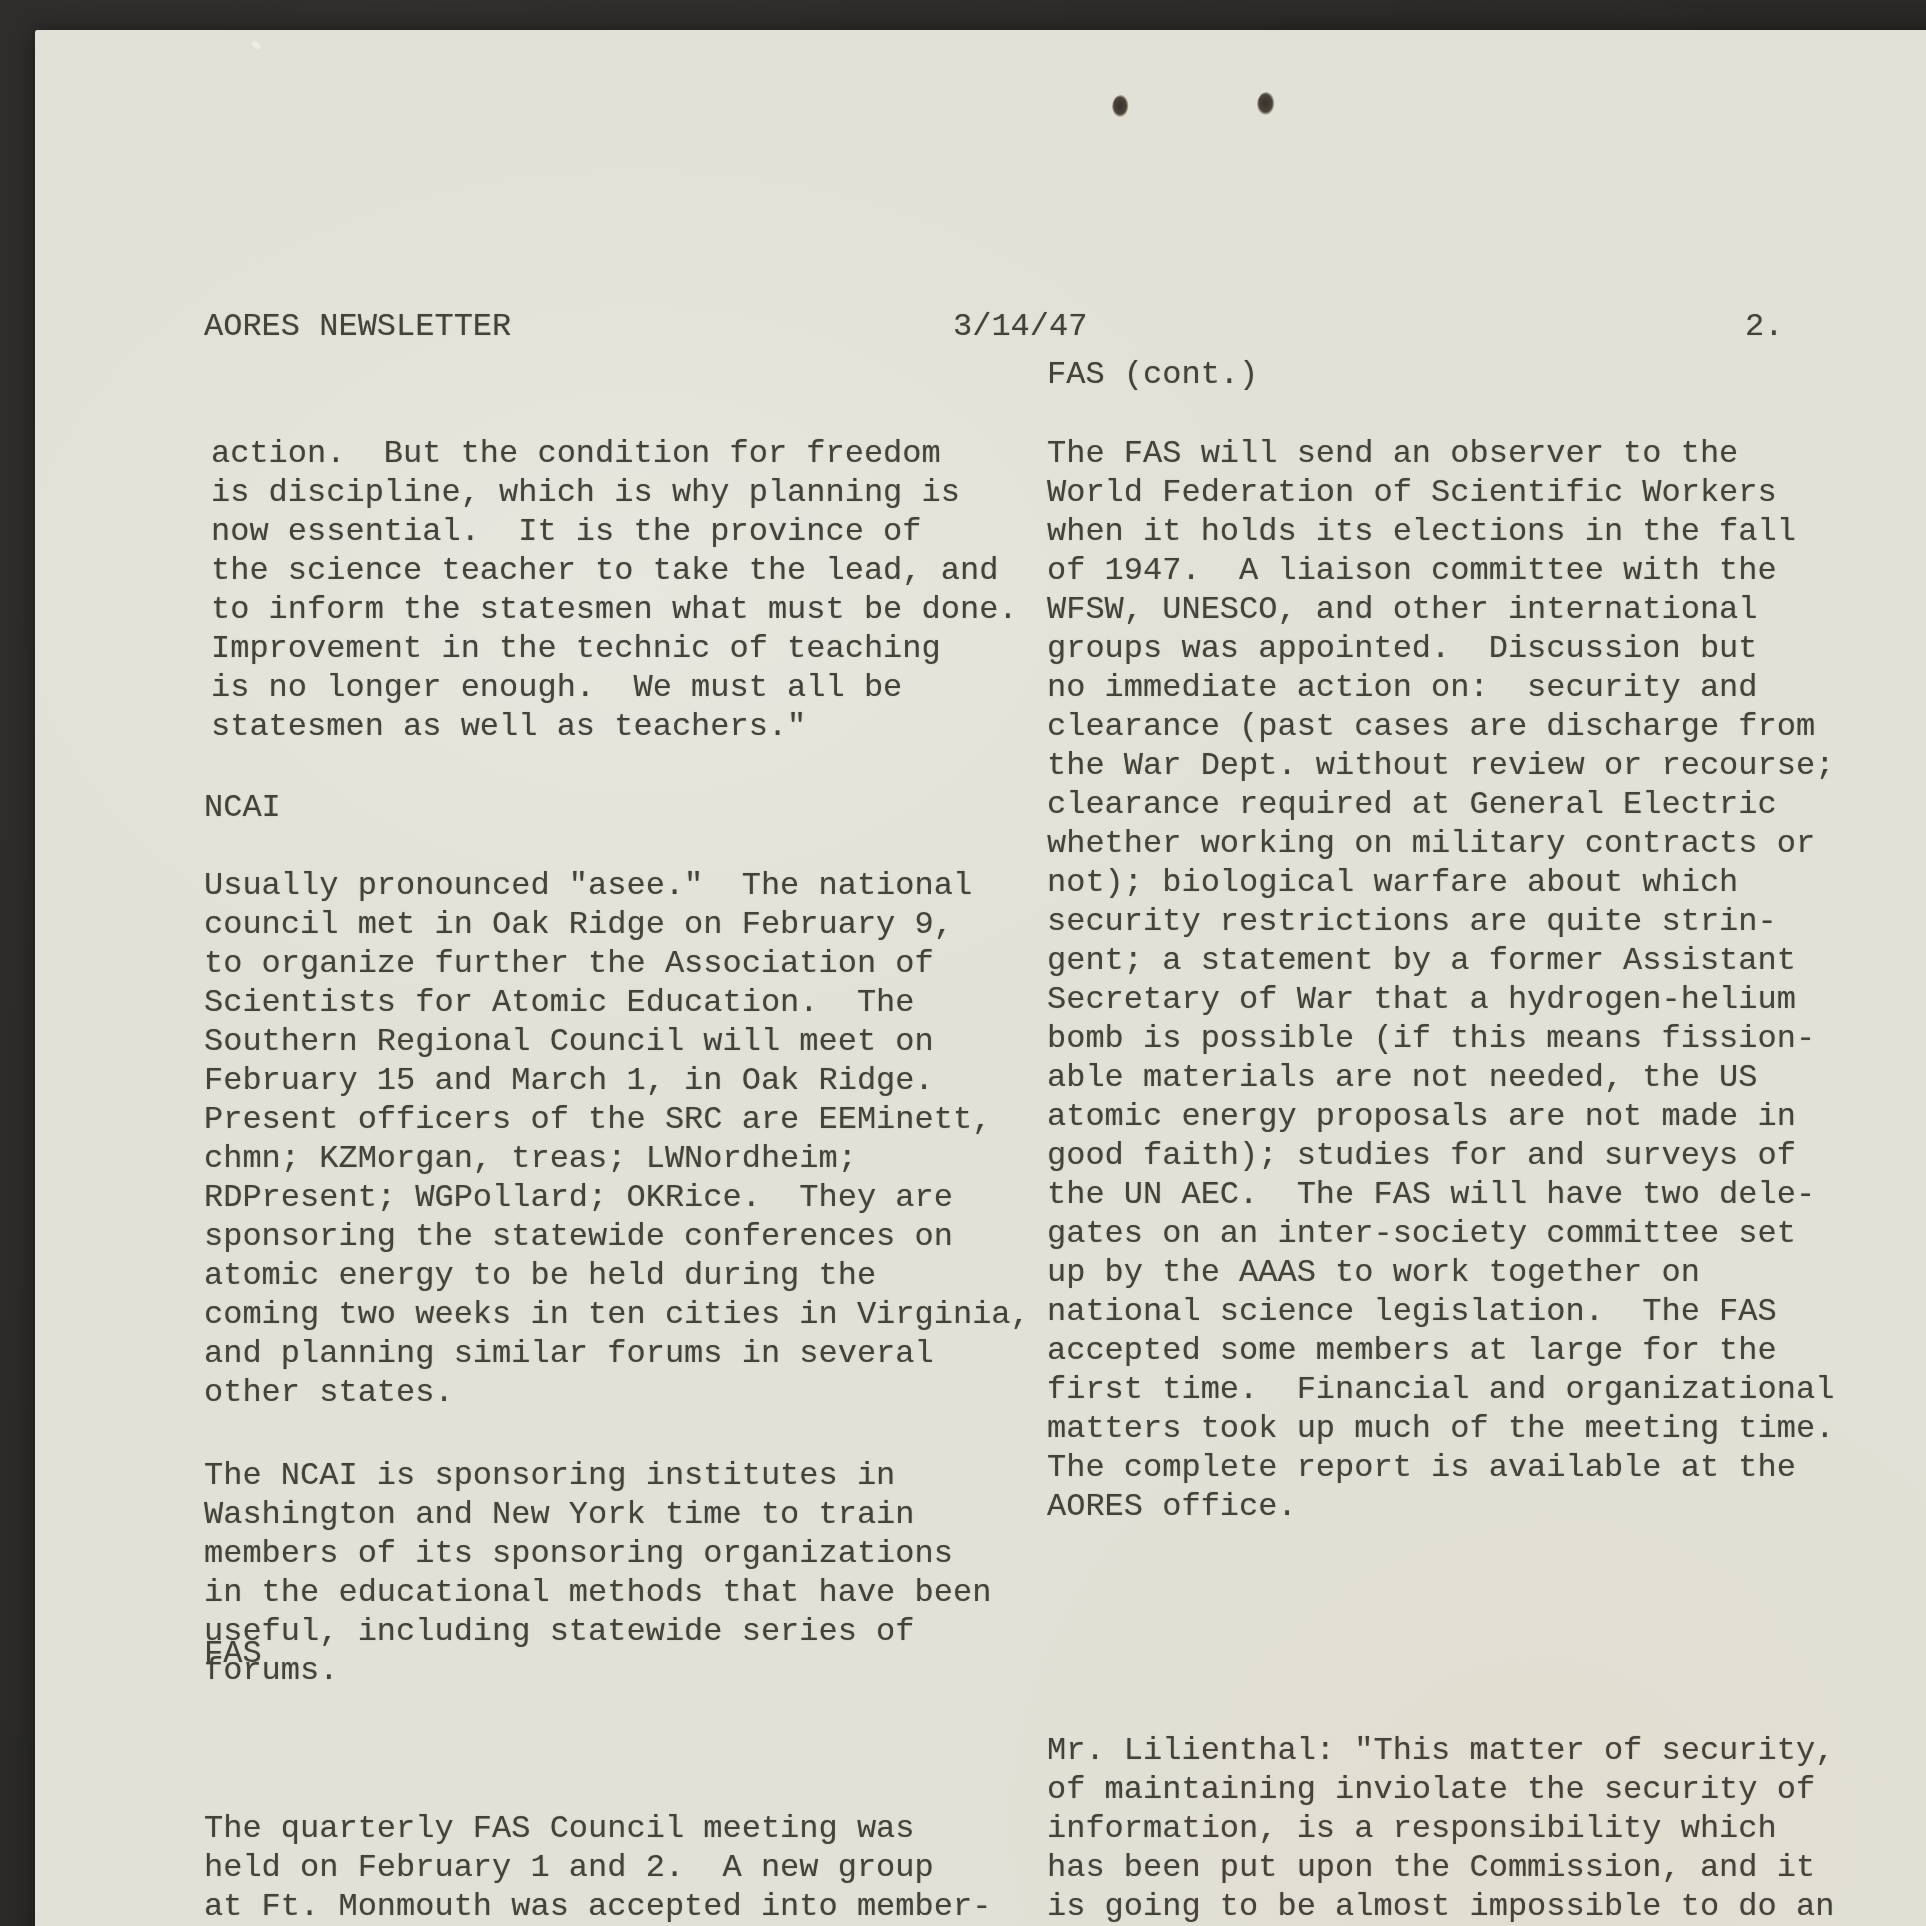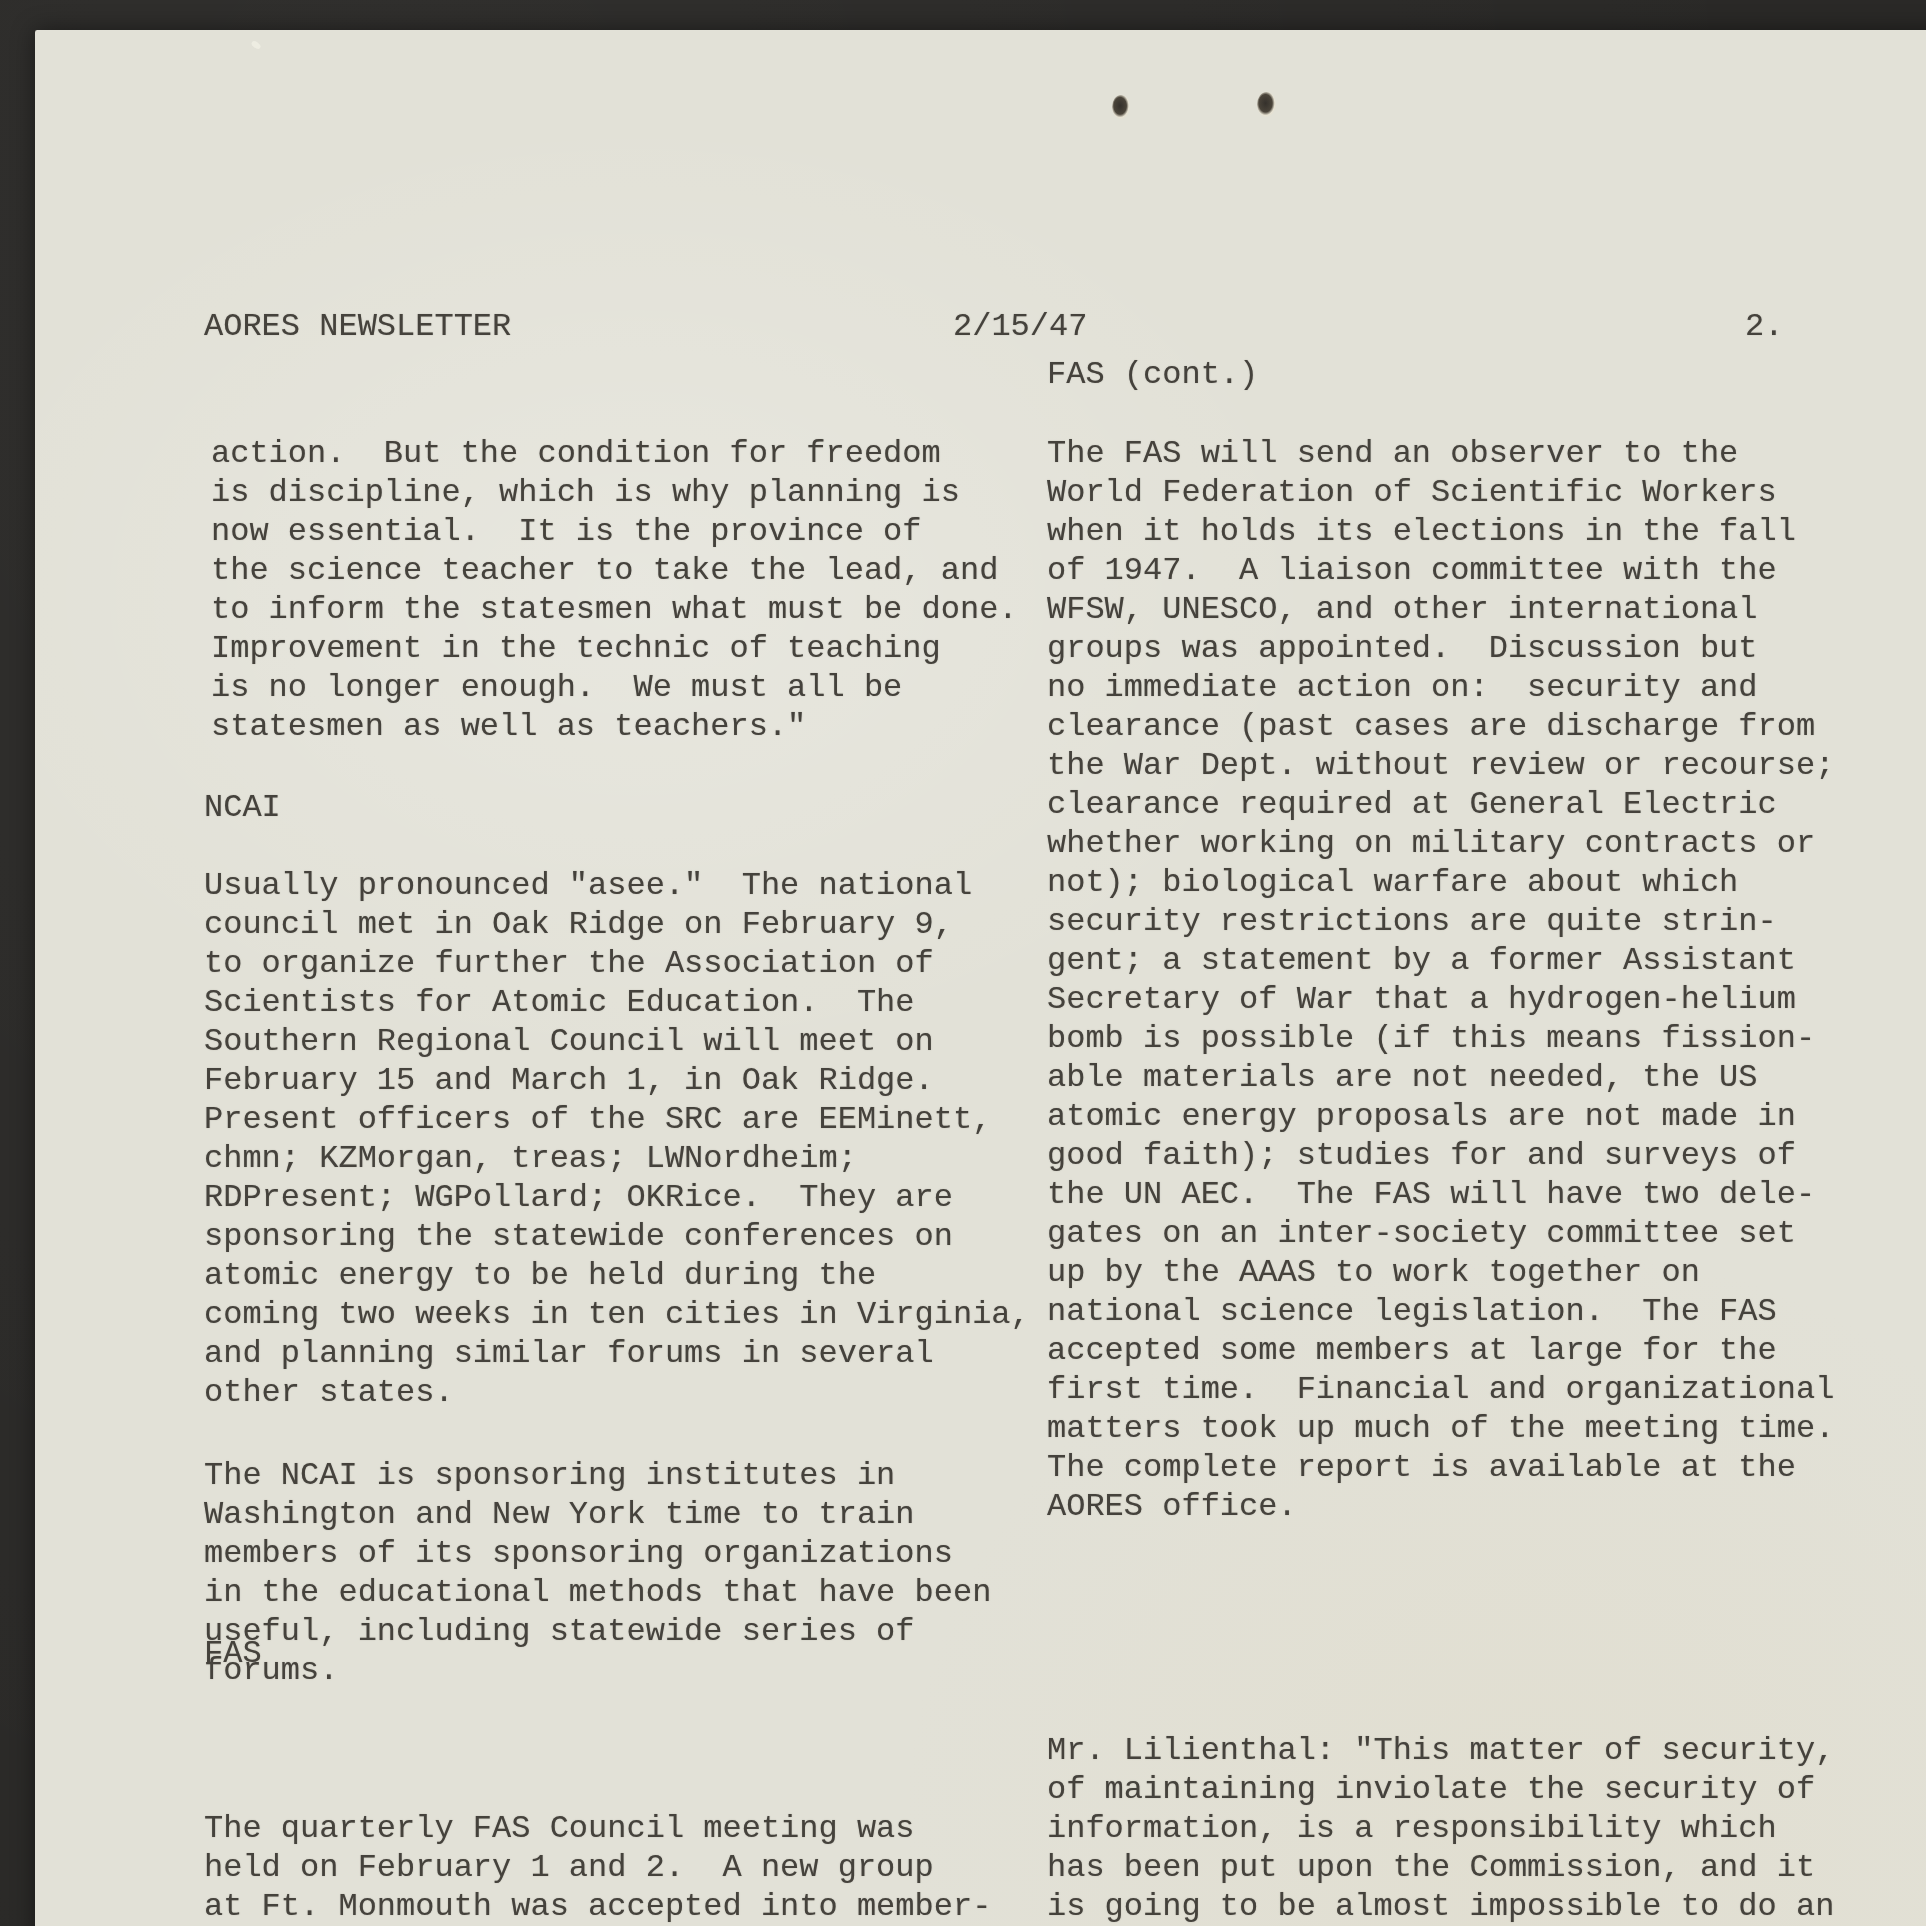--- a/index.html
+++ b/index.html
@@ -59,21 +59,21 @@
   }
 </style>
 </head>
 <body>
 
 <div class="stage">
   <div class="paper">
 
     <div class="header-row">
       <span class="tline" style="left:169px; top:229px;">AORES NEWSLETTER</span>
-      <span class="tline" style="left:918px; top:229px;">2/15/47</span>
+      <span class="tline" style="left:918px; top:229px;">3/14/47</span>
       <span class="tline" style="left:1710px; top:229px;">2.</span>
     </div>
 
     <div id="col-left" class="column">
         <div class="tblock" style="left: 176px; top: 356px;">action.  But the condition for freedom
 is discipline, which is why planning is
 now essential.  It is the province of
 the science teacher to take the lead, and
 to inform the statesmen what must be done.
 Improvement in the technic of teaching

